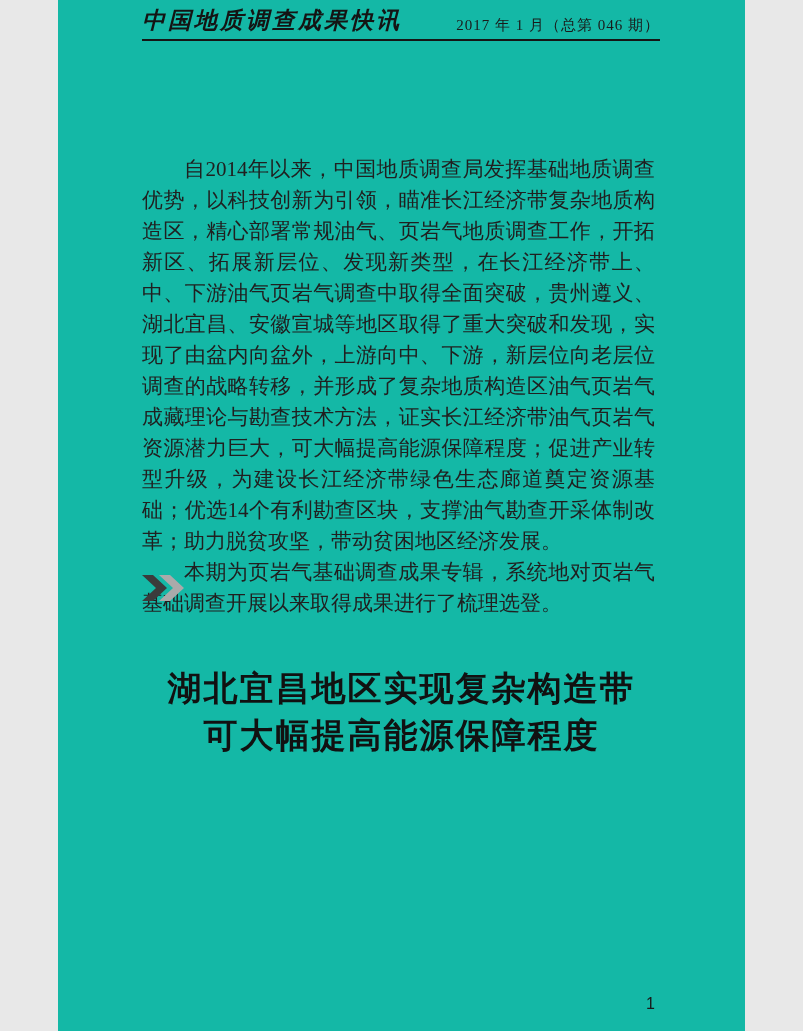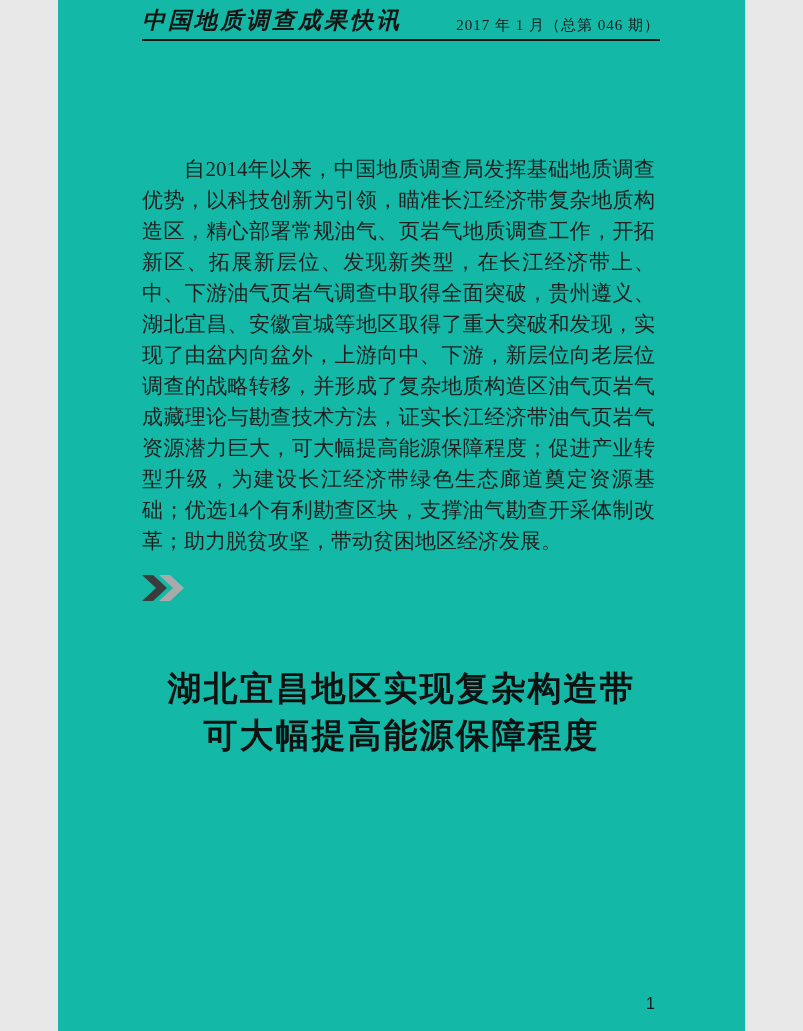--- a/index.html
+++ b/index.html
@@ -126,20 +126,21 @@
 
 <div class="page">
 
   <header class="masthead">
     <span class="masthead-title">中国地质调查成果快讯</span>
     <span class="masthead-issue">2017 年 1 月（总第 046 期）</span>
   </header>
 
   <section class="intro">
     <p>自2014年以来，中国地质调查局发挥基础地质调查优势，以科技创新为引领，瞄准长江经济带复杂地质构造区，精心部署常规油气、页岩气地质调查工作，开拓新区、拓展新层位、发现新类型，在长江经济带上、中、下游油气页岩气调查中取得全面突破，贵州遵义、湖北宜昌、安徽宣城等地区取得了重大突破和发现，实现了由盆内向盆外，上游向中、下游，新层位向老层位调查的战略转移，并形成了复杂地质构造区油气页岩气成藏理论与勘查技术方法，证实长江经济带油气页岩气资源潜力巨大，可大幅提高能源保障程度；促进产业转型升级，为建设长江经济带绿色生态廊道奠定资源基础；优选14个有利勘查区块，支撑油气勘查开采体制改革；助力脱贫攻坚，带动贫困地区经济发展。</p>
+    <p>本期为页岩气基础调查成果专辑，系统地对页岩气基础调查开展以来取得成果进行了梳理选登。</p>
   </section>
 
   <div class="section-header">
     <svg class="chevron-icon" width="48" height="28" viewBox="0 0 48 28" aria-hidden="true">
       <polygon points="0,1 11,1 25,14 11,27 0,27 14,14" fill="#3b3b3b"></polygon>
       <polygon points="17,1 28,1 42,14 28,27 17,27 31,14" fill="#aaaaaa"></polygon>
     </svg>
   </div>
 
   <h1 class="article-title">

